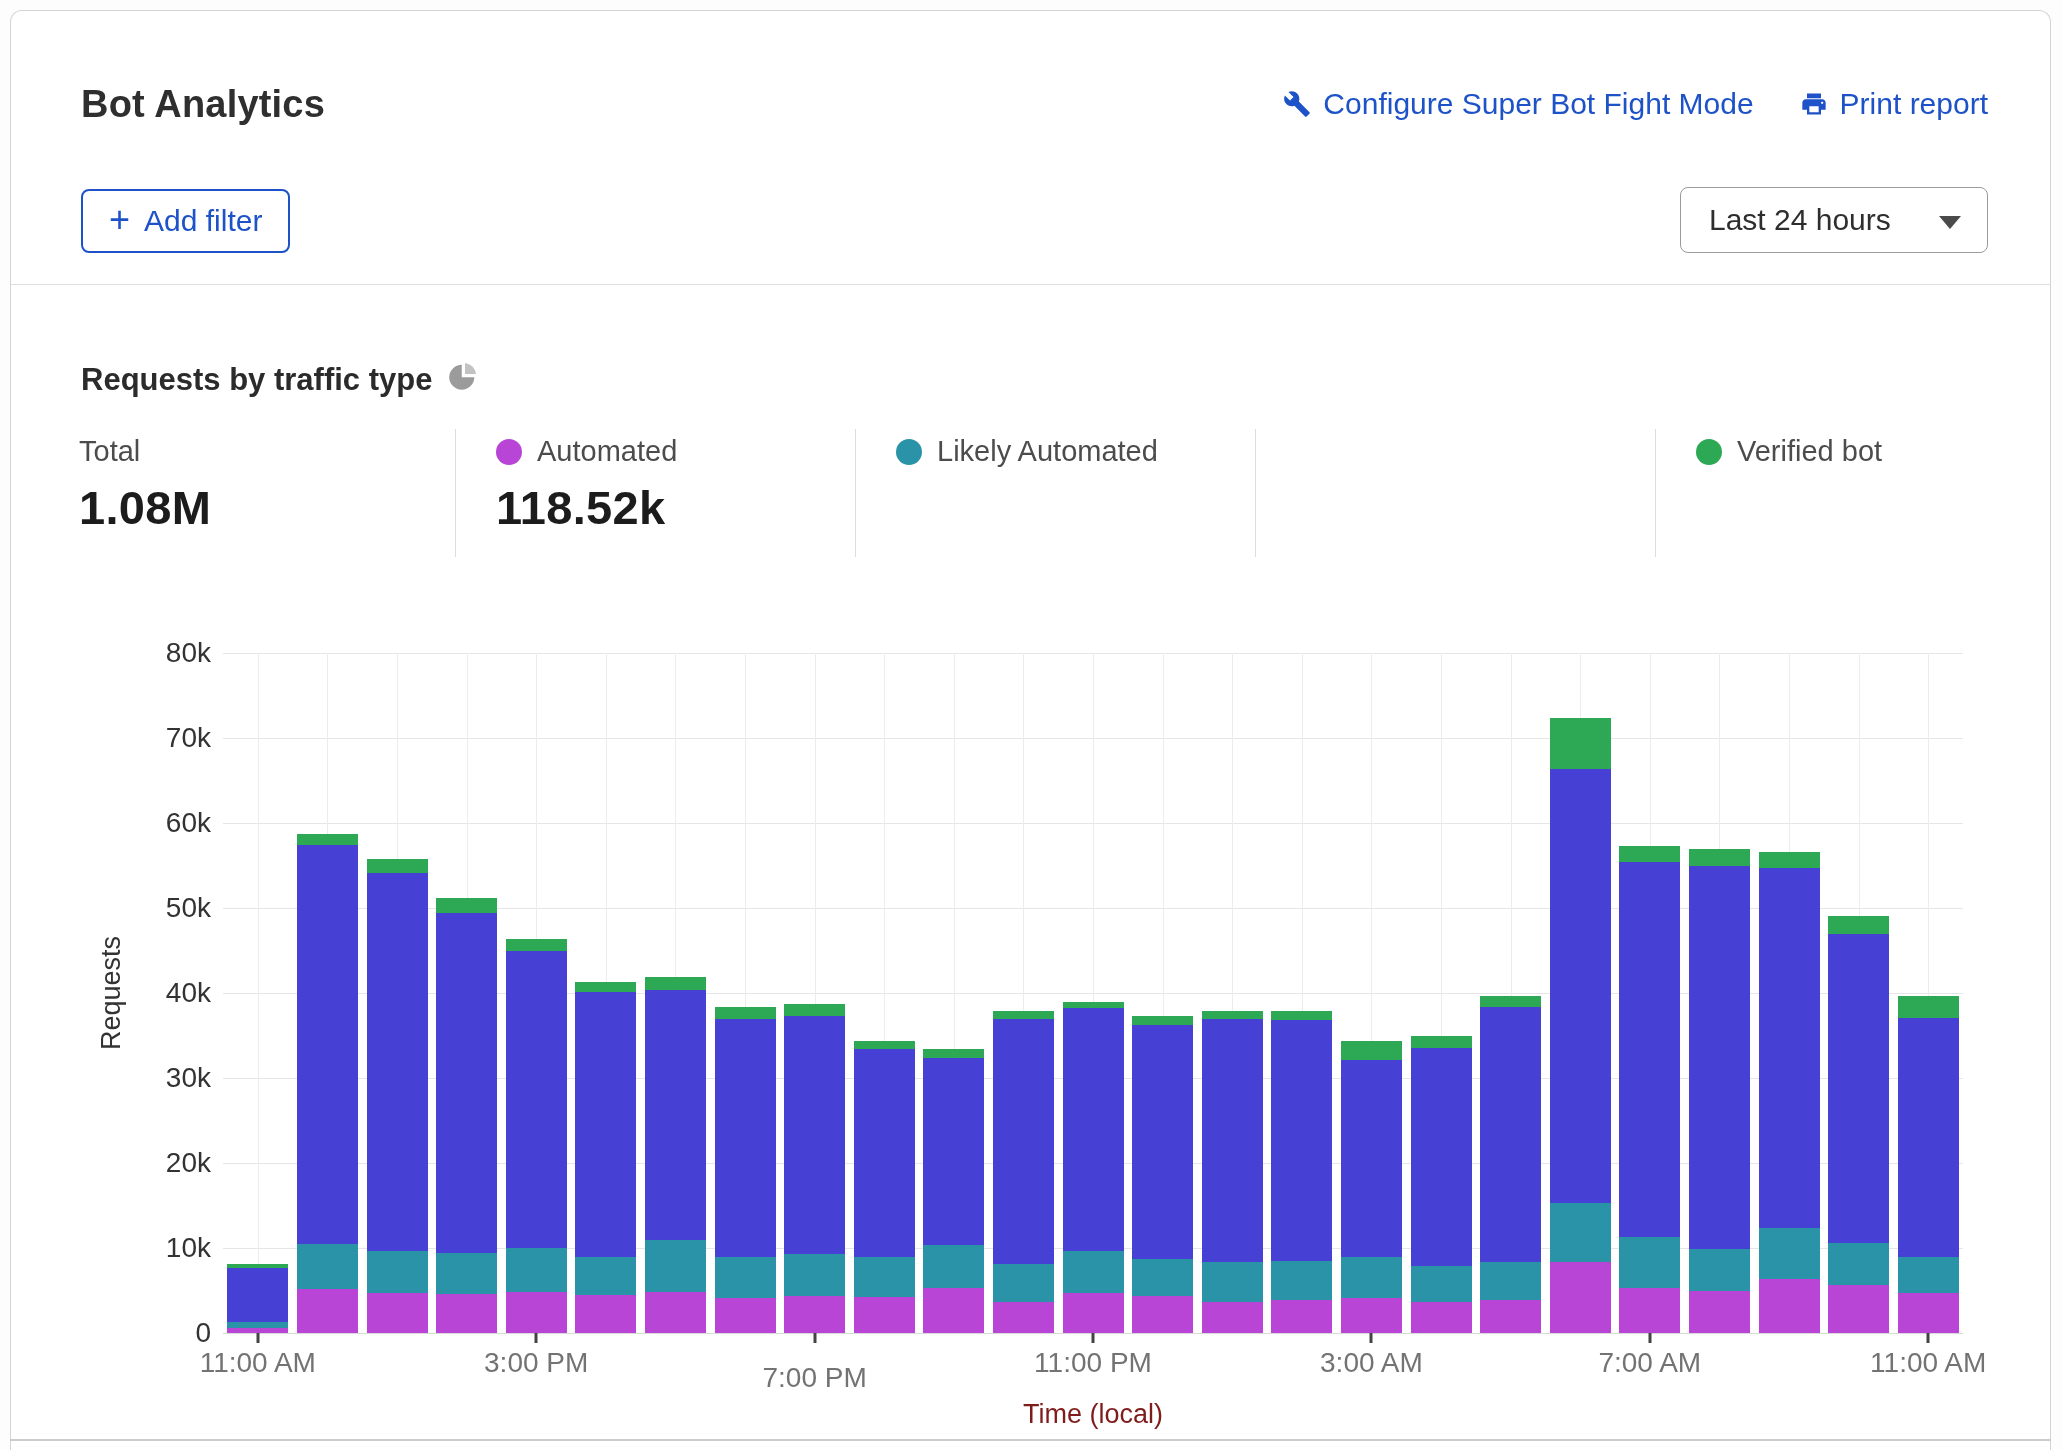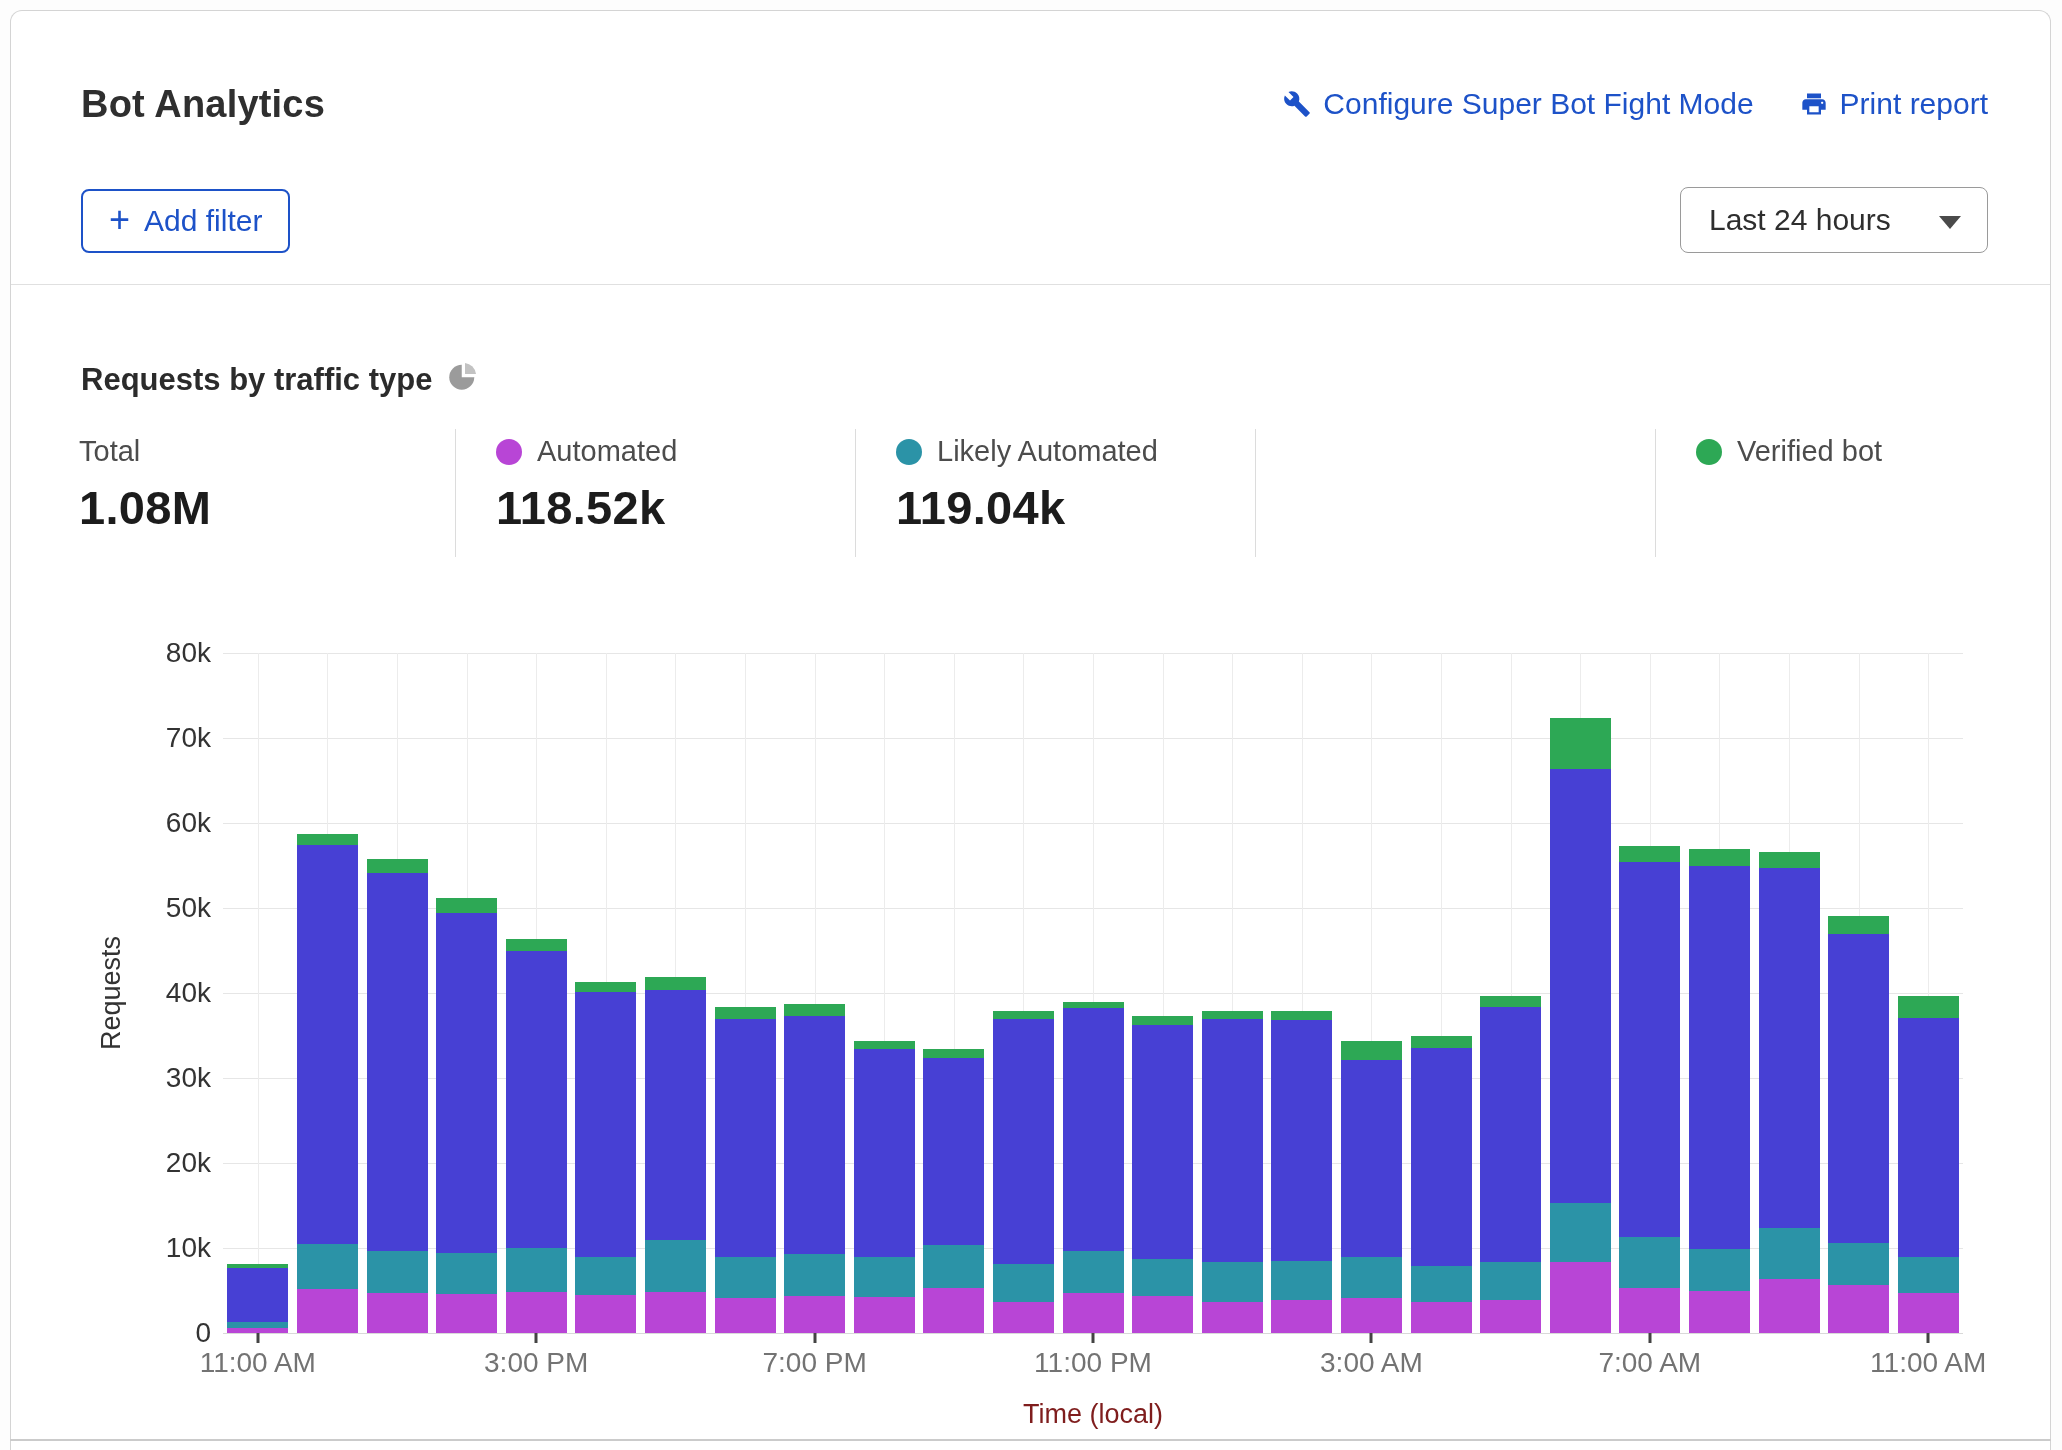--- a/index.html
+++ b/index.html
@@ -114,21 +114,20 @@
           <span>Automated</span>
         </div>
       <div class="stat-value">118.52k</div>
     </div>
     <div class="stat-sep" style="left:844px"></div>
     <div class="stat-col" style="left:885px">
       <div class="stat-label-row">
           <span class="dot" style="background: rgb(43, 147, 167);"></span>
           <span>Likely Automated</span>
         </div>
-      <div class="stat-value">119.04k</div>
     </div>
     <div class="stat-sep" style="left:1244px"></div>
     <div class="stat-sep" style="left:1644px"></div>
     <div class="stat-col" style="left:1685px">
       <div class="stat-label-row">
           <span class="dot" style="background: rgb(45, 168, 85);"></span>
           <span>Verified bot</span>
         </div>
     </div>
   </div>
@@ -331,21 +330,21 @@
           <div class="seg" style="bottom: 75.65px; height: 239.7px; background: rgb(71, 64, 212);"></div>
           <div class="seg" style="bottom: 315.35px; height: 21.25px; background: rgb(45, 168, 85);"></div>
         </div>
       </div>
     <div id="xticks">
         <div class="tickmark" style="left: 246.8px;"></div>
         <div class="xtick-label" style="left: 246.8px;">11:00 AM</div>
         <div class="tickmark" style="left: 525.2px;"></div>
         <div class="xtick-label" style="left: 525.2px;">3:00 PM</div>
         <div class="tickmark" style="left: 803.6px;"></div>
-        <div class="xtick-label" style="left: 803.6px;">7:00 PM</div>
+        <div class="xtick-label" style="left: 803.6px; margin-top: 15px;">7:00 PM</div>
         <div class="tickmark" style="left: 1082px;"></div>
         <div class="xtick-label" style="left: 1082px;">11:00 PM</div>
         <div class="tickmark" style="left: 1360.4px;"></div>
         <div class="xtick-label" style="left: 1360.4px; text-align: center;">3:00 AM</div>
         <div class="tickmark" style="left: 1638.8px;"></div>
         <div class="xtick-label" style="left: 1638.8px;">7:00 AM</div>
         <div class="tickmark" style="left: 1917.2px;"></div>
         <div class="xtick-label" style="left: 1917.2px;">11:00 AM</div>
       </div>
     <div class="xlabel" id="xlabel" style="left: 1082px;">Time (local)</div>

